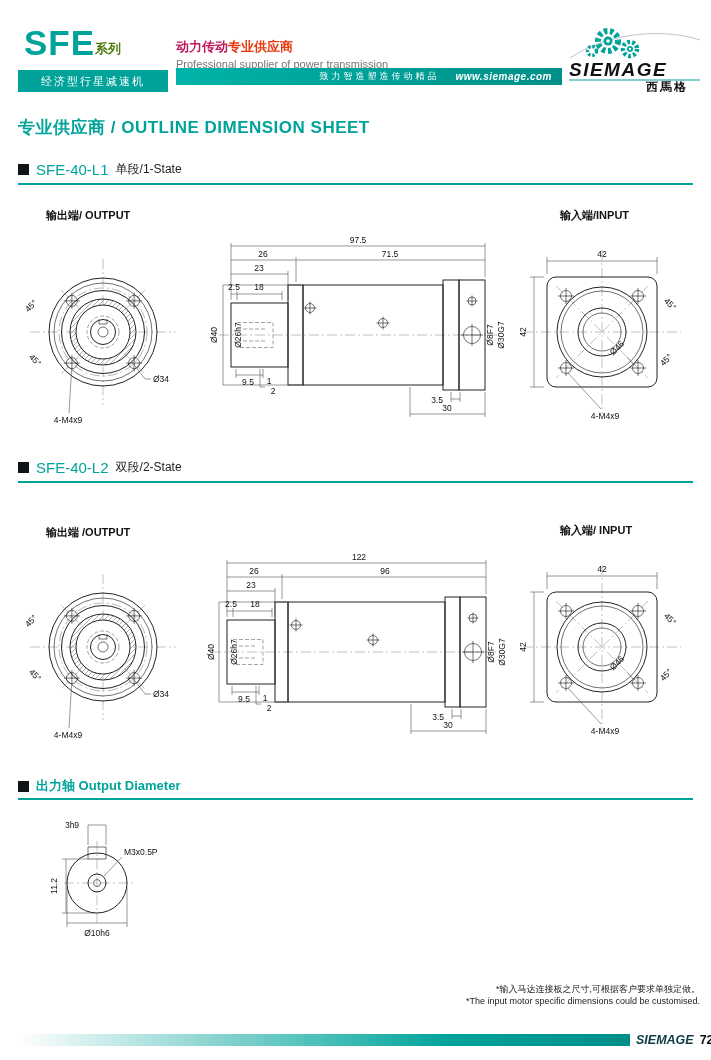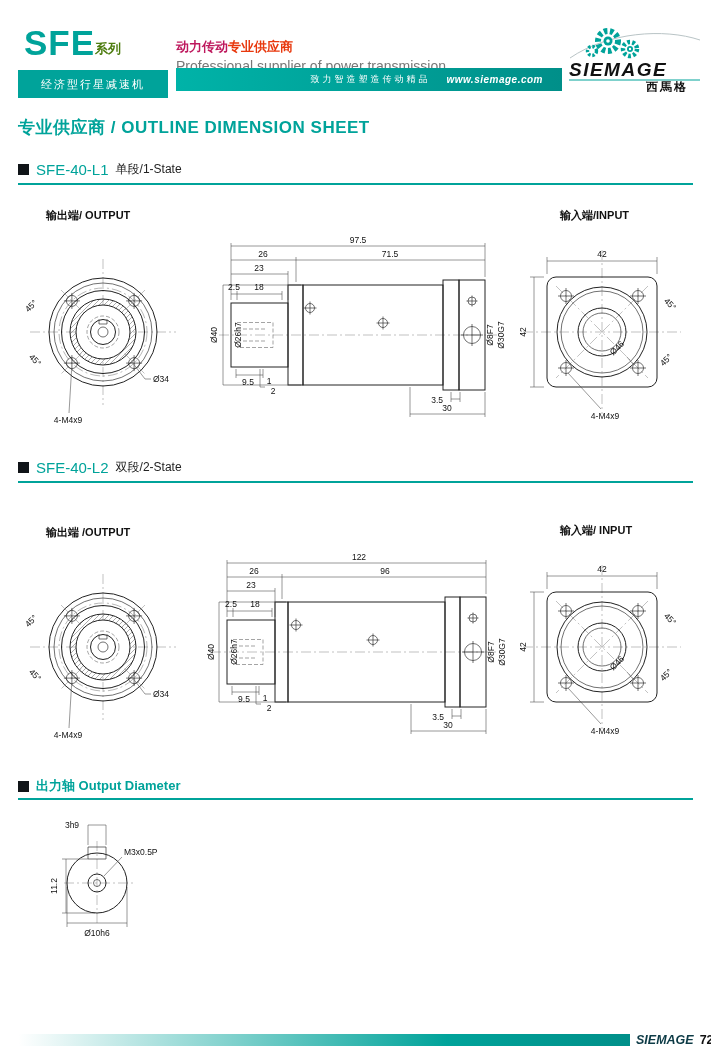--- a/index.html
+++ b/index.html
@@ -5,26 +5,26 @@
   *{margin:0;padding:0;box-sizing:border-box}
   html,body{background:#fff}
   body{font-family:"Liberation Sans",sans-serif;color:#1a1a1a}
   .page{position:relative;width:711px;height:1060px;background:#fff;overflow:hidden}
   .abs{position:absolute}
 
   
   .sfe-row{display:flex;align-items:flex-end;}
   .sfe{font-size:35px;font-weight:bold;color:#00a39a;letter-spacing:1px;line-height:34px}
   .xilie{font-size:13px;color:#4d7c0f;font-weight:bold;padding-bottom:2px}
-  .ptype-bar{background:#00a39a;color:#fff;font-size:11px;width:150px;height:28px;display:flex;align-items:center;justify-content:center;letter-spacing:2px}
+  .ptype-bar{background:#00a39a;color:#fff;font-size:11px;width:150px;height:22px;display:flex;align-items:center;justify-content:center;letter-spacing:2px}
   .tag-zh{font-size:13px;font-weight:bold}
   .tag-zh .t1{color:#be185d}
   .tag-zh .t2{color:#e8380d}
-  .tag-en{font-size:14px;color:#777;margin-top:2px}
-  .slogan-bar{background:linear-gradient(90deg,#00b3a8,#008f89);color:#fff;width:386px;height:23px;display:flex;align-items:center;justify-content:flex-end;gap:16px;padding:0 19px}
+  .tag-en{font-size:11px;color:#777;margin-top:2px}
+  .slogan-bar{background:linear-gradient(90deg,#00b3a8,#008f89);color:#fff;width:386px;height:17px;display:flex;align-items:center;justify-content:flex-end;gap:16px;padding:0 10px}
   .slogan-bar .sl{font-size:9px;letter-spacing:3px}
   .slogan-bar .site{font-size:10px;font-style:italic;font-weight:bold;letter-spacing:.5px}
 
   
   .page-title{font-size:17px;font-weight:bold;color:#00a39a;letter-spacing:.5px}
   .sec-head{display:flex;align-items:center;gap:7px}
   .sq{width:11px;height:11px;background:#101418;display:inline-block}
   .model{font-size:15px;font-weight:normal;color:#00a39a}
   .stage{font-size:12px;color:#222}
   .sec3-title{font-size:13px;font-weight:bold;color:#00a39a}
@@ -367,19 +367,23 @@
       </g>
     <g class="ext">
       <path d="M48,20V40 M66,20V40 M48,20H66 M48,54H22 M55,108H22 M26,54V108 M27,82V122 M87,82V122 M27,118H87 M82,52L64,71"></path>
     </g>
     <text class="dim" x="32" y="23" text-anchor="middle">3h9</text>
     <text class="dim" x="84" y="50">M3x0.5P</text>
     <text class="dim" transform="rotate(-90 17 81)" x="17" y="81" text-anchor="middle">11.2</text>
     <text class="dim" x="57" y="131" text-anchor="middle">Ø10h6</text>
   </svg>
 
+  <div class="abs notes" style="left:340px;top:983px">
+    <div>*输入马达连接板之尺寸,可根据客户要求单独定做。</div>
+    <div>*The input motor specific dimensions could be customised.</div>
+  </div>
 
   <div class="abs bbar" style="left:18px;top:1034px;width:612px"></div>
   <div class="abs" style="left:636px;top:1030px">
     <span class="bbrand">SIEMAGE</span><span class="bpage">72</span>
   </div>
 
 </div>
 
 </body></html>

